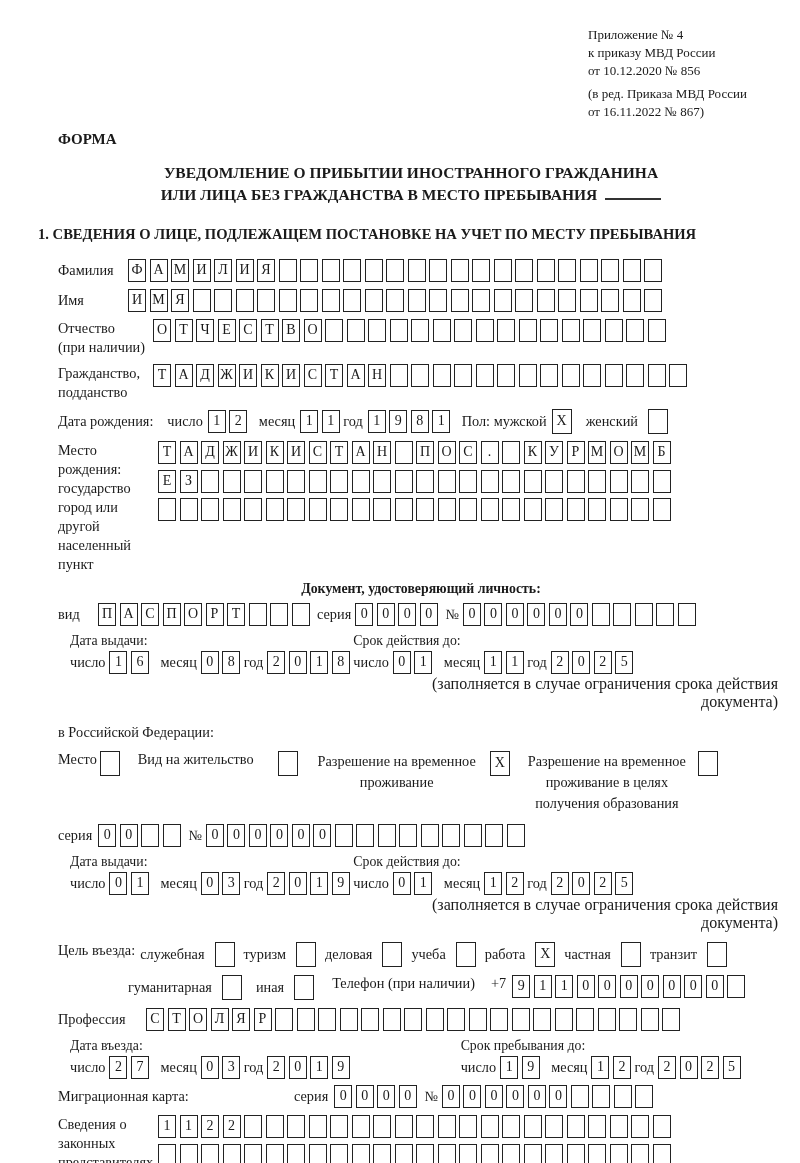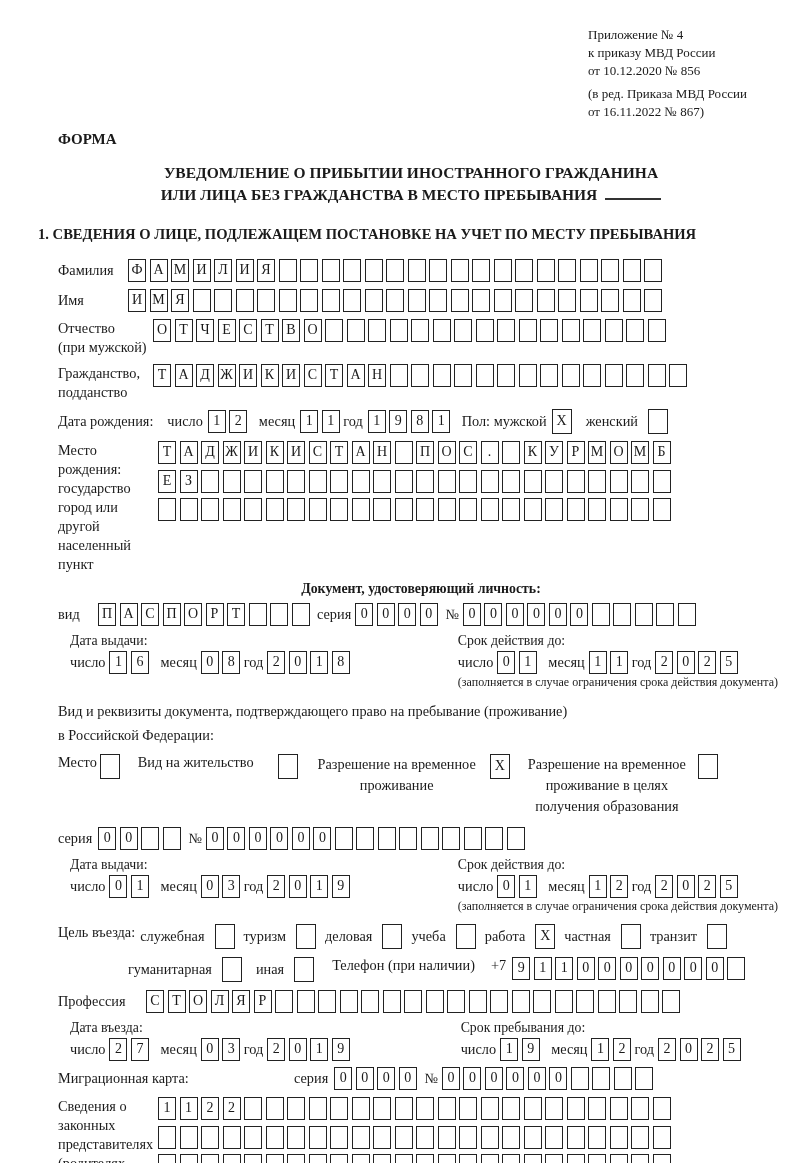--- a/index.html
+++ b/index.html
@@ -31,21 +31,21 @@
           text-align: center; line-height: 22px; font-size: 14px; flex: 0 0 auto; }
   .gap4 { margin: 0 4px; } .gapl8 { margin-left: 8px; } .gapl14 { margin-left: 14px; }
   .doc-heading { text-align: center; font-weight: bold; font-size: 13.8px; margin: 4px 0 6px 0; }
   .date-pair { display: flex; margin: 4px 0 6px 0; }
   .date-group { }
   .dg-left { margin-left: 12px; }
   .dg-right { margin-left: auto; margin-right: 6px; }
   .date-heading { text-align: left; font-size: 13.8px; margin-bottom: 2px; }
   .date-line { display: flex; align-items: center; }
   .date-line .lbl { margin-right: 4px; }
-  .date-note { font-size: 12px; text-align: right; margin: 1px 0 4px 0; }
+  .date-note { font-size: 16px; text-align: right; margin: 1px 0 4px 0; }
   .intro { font-size: 14.3px; line-height: 22px; margin-top: 2px; }
   .visa-row { display: flex; align-items: flex-start; margin: 8px 0 10px 0; }
   .visa-item { display: flex; align-items: flex-start; }
   .visa-lbl-multi { text-align: center; font-size: 14.3px; line-height: 21px; }
   .purpose-row { display: flex; align-items: flex-start; margin-bottom: 8px; }
   .purpose-row .lbl { margin-right: 5px; }
   .p-item { display: flex; align-items: center; margin-right: 9px; }
   .p-item .checkbox { margin-left: 5px; }
   .indent70 { margin-left: 70px; }
   .mc-label { width: 200px; }
@@ -131,21 +131,21 @@
         <span class="cell"></span>
         <span class="cell"></span>
         <span class="cell"></span>
         <span class="cell"></span>
       </div>
   </div>
 
   <div class="row row-top">
     <div class="lbl lbl2 w95">
       <div>Отчество</div>
-      <div>(при мужской)</div>
+      <div>(при наличии)</div>
     </div>
     <div class="boxes">
         <span class="cell">О</span>
         <span class="cell">Т</span>
         <span class="cell">Ч</span>
         <span class="cell">Е</span>
         <span class="cell">С</span>
         <span class="cell">Т</span>
         <span class="cell">В</span>
         <span class="cell">О</span>
@@ -396,21 +396,20 @@
             <span class="cell">2</span>
             <span class="cell">0</span>
             <span class="cell">2</span>
             <span class="cell">5</span>
           </span>
       </div>
       <div class="date-note">(заполняется в случае ограничения срока действия документа)</div>
     </div>
   </div>
 
-  <div class="intro">Вид и реквизиты документа, подтверждающего право на пребывание (проживание)</div>
   <div class="intro">в Российской Федерации:</div>
 
   <div class="visa-row">
     <div class="visa-item">
       <span class="lbl">Место</span>
       <span class="checkbox" style="margin-left:3px;"></span>
     </div>
     <div class="visa-item" style="margin-left:18px;">
       <span class="lbl">Вид на жительство</span>
       <span class="checkbox" style="margin-left:24px;"></span>

